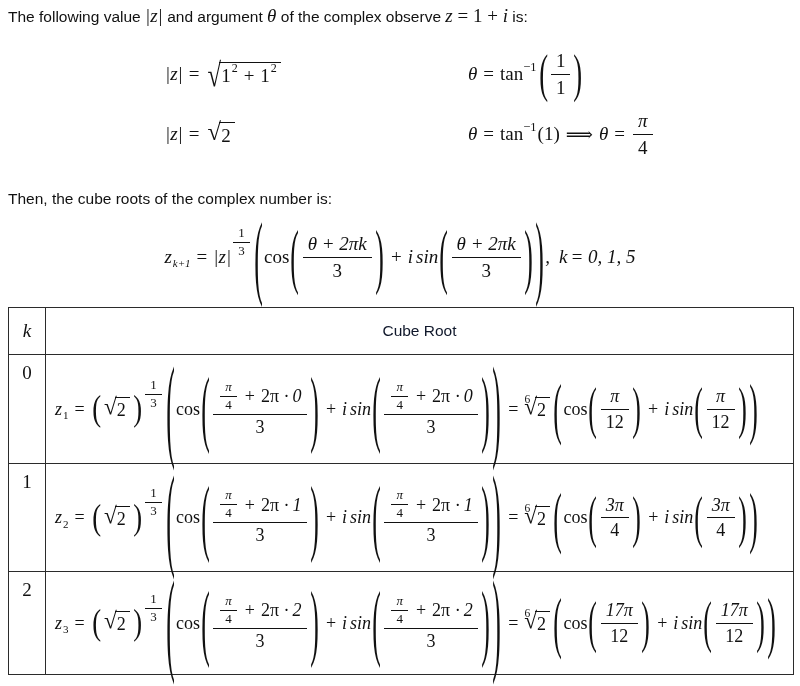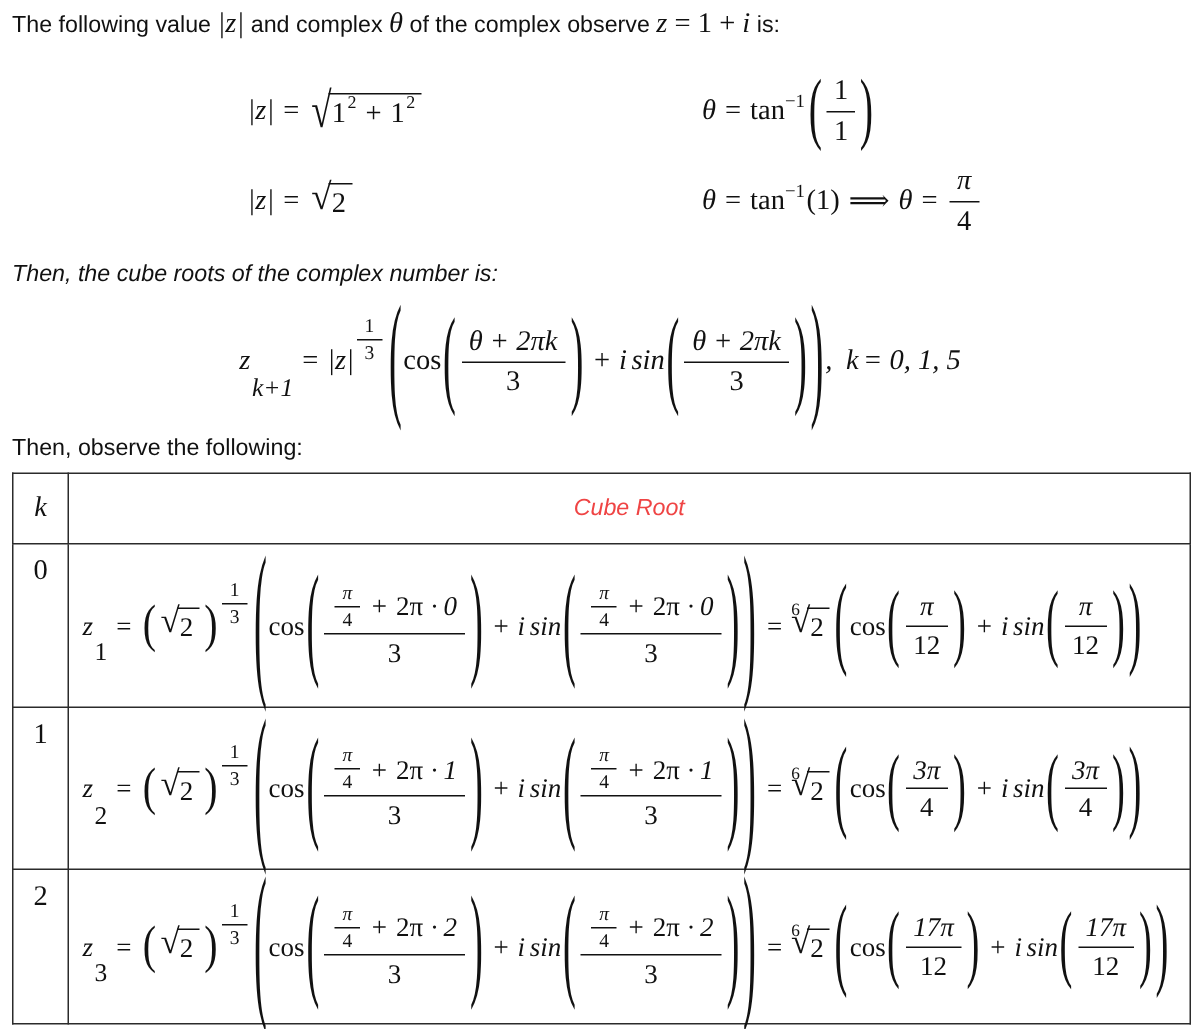--- a/index.html
+++ b/index.html
@@ -21,21 +21,21 @@
 
   .frac { display:inline-flex; flex-direction:column; align-items:center; justify-content:center;
           margin:0 2px; line-height:1.25; text-align:center; }
   .frac .num { padding:0 5px 1px; display:inline-flex; align-items:center; }
   .frac .den { padding:1px 5px 0; border-top:1.4px solid #111; display:inline-flex; align-items:center; justify-content:center; width:100%; box-sizing:border-box; }
   .fs-xs { font-size:13px; line-height:1.15; }
   .fs-xs .den { border-top-width:1.2px; }
 
   .expfrac { position:relative; top:-15px; margin:0 3px 0 2px; }
 
-  .sb   { font-size:17px; position:relative; top:18px; margin-left:1px; }
+  .sb   { font-size:11px; position:relative; top:6px; margin-left:1px; }
   .sup2 { font-size:12px; position:relative; top:-7px; font-style:normal; margin-left:1px; }
   .supneg { font-size:12.5px; position:relative; top:-7px; font-style:normal; margin-right:1px; }
   .ridx { font-size:11.5px; position:relative; top:-10px; margin-right:-8px; font-style:normal; z-index:2; }
 
   .sqrt { display:inline-flex; align-items:flex-start; margin:0 2px; }
   .sqrt .sym { font-style:normal; font-size:1.3em; line-height:0.82; margin-right:-2px; }
   .sqrt .rad { border-top:1.6px solid #111; padding:2px 4px 0 2px; display:inline-flex; align-items:center; }
   .sqrt.tall .sym { transform:scaleY(1.35); transform-origin:top center; }
 
   .bp { display:inline-block; font-style:normal; line-height:1; font-size:28px;
@@ -50,42 +50,42 @@
   .bp-t  { transform:scaleY(1.9)  scaleX(0.95); }
 
   
   .eqgrid { margin-top:14px; }
   .eqrow { display:grid; grid-template-columns:400px 1fr; align-items:center; }
   .eqrow .lcell { padding-left:157px; }
   .eqrow .rcell { padding-left:60px; }
   .eqrow1 { height:66px; }
   .eqrow2 { height:54px; }
 
-  .p2 { margin-top:12px;font-style:italic; }
+  .p2 { margin-top:28px; }
   .formula-wrap { height:88px; display:flex; align-items:center; justify-content:center; margin-top:4px; }
   .p3 { margin-top:4px; }
 
   table.cr { border-collapse:collapse; margin-top:6px; width:786px; table-layout:fixed; }
   table.cr td { border:1.5px solid #2b2b2b; }
   .col-k { width:37px; }
   .hrow td { height:44px; text-align:center; vertical-align:middle; }
   .hk { font-size:19px; }
-  .hcr { font-size:15.5px; color:#ef4444;font-style:italic; }
+  .hcr { font-size:15.5px; color:#0f172a; }
   .r0 td { height:100px; } .r1 td { height:99px; } .r2 td { height:94px; }
   td.kcell { text-align:center; vertical-align:top; padding-top:7px;
              font-family:"Liberation Serif","DejaVu Serif",serif; font-size:19px; }
   td.eqcell { vertical-align:middle; padding-left:9px; }
   td.eqcell .math { font-size:18px; }
 </style>
 </head>
 <body>
 
 <div class="page">
 
-  <p class="ptext"><span>The following value </span><span class="math">|z|</span><span> and complex </span><span class="math">θ</span><span> of the complex observe </span><span class="math">z</span><span class="math r"> = 1 + </span><span class="math">i</span><span> is:</span></p>
+  <p class="ptext"><span>The following value </span><span class="math">|z|</span><span> and argument </span><span class="math">θ</span><span> of the complex observe </span><span class="math">z</span><span class="math r"> = 1 + </span><span class="math">i</span><span> is:</span></p>
 
   <div class="eqgrid">
     <div class="eqrow eqrow1">
       <div class="lcell">
         <span class="math mrow">
           <span>|z|</span>
           <span class="op">=</span>
           <span class="sqrt tall">
             <span class="sym">√</span>
             <span class="rad">
@@ -172,21 +172,20 @@
         <span class="den r">3</span>
       </span>
       <span class="bp bp-fc">)</span>
       <span class="bp bp-fd">)</span>
       <span>,</span>
       <span class="ml8">k</span>
       <span class="r ml2">= 0, 1, 5</span>
     </span>
   </div>
 
-  <p class="ptext p3">Then, observe the following:</p>
 
   <table class="cr">
     <colgroup>
         <col class="col-k">
         <col>
       </colgroup>
     <tbody>
         <tr class="hrow">
       <td><span class="math hk">k</span></td>
       <td><span class="hcr">Cube Root</span></td>

